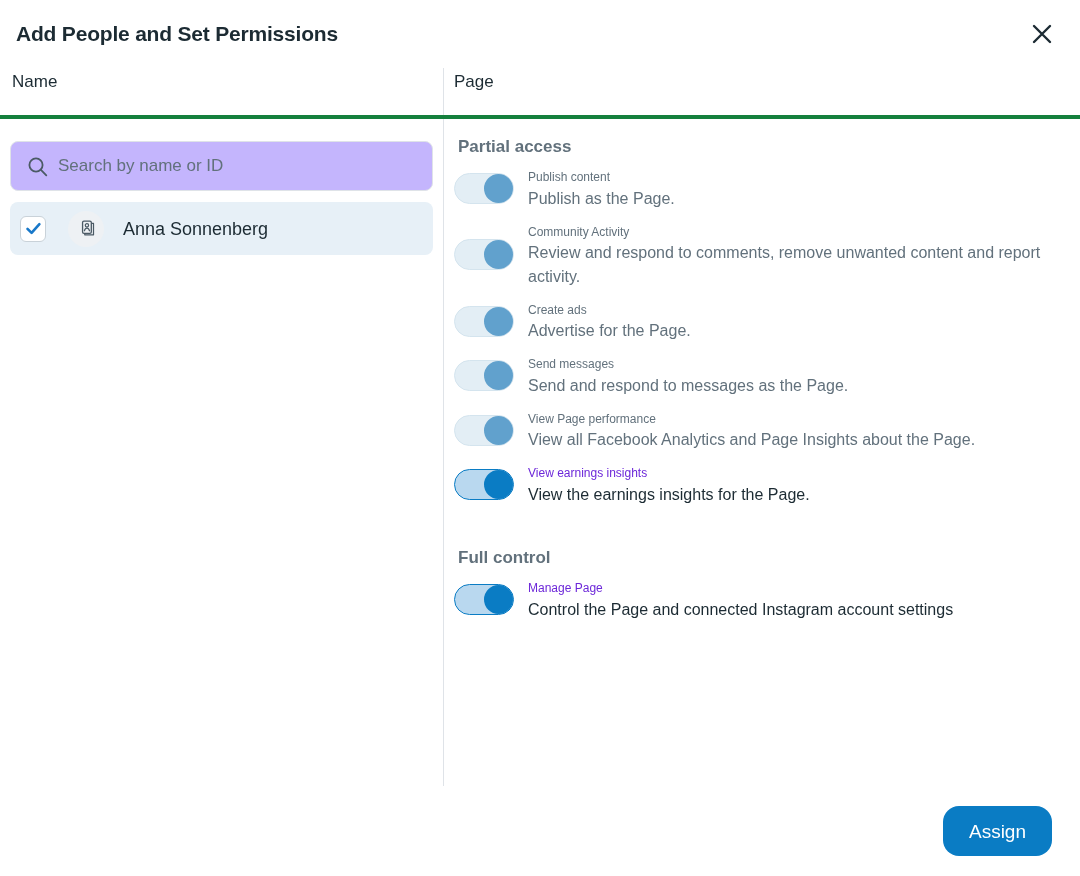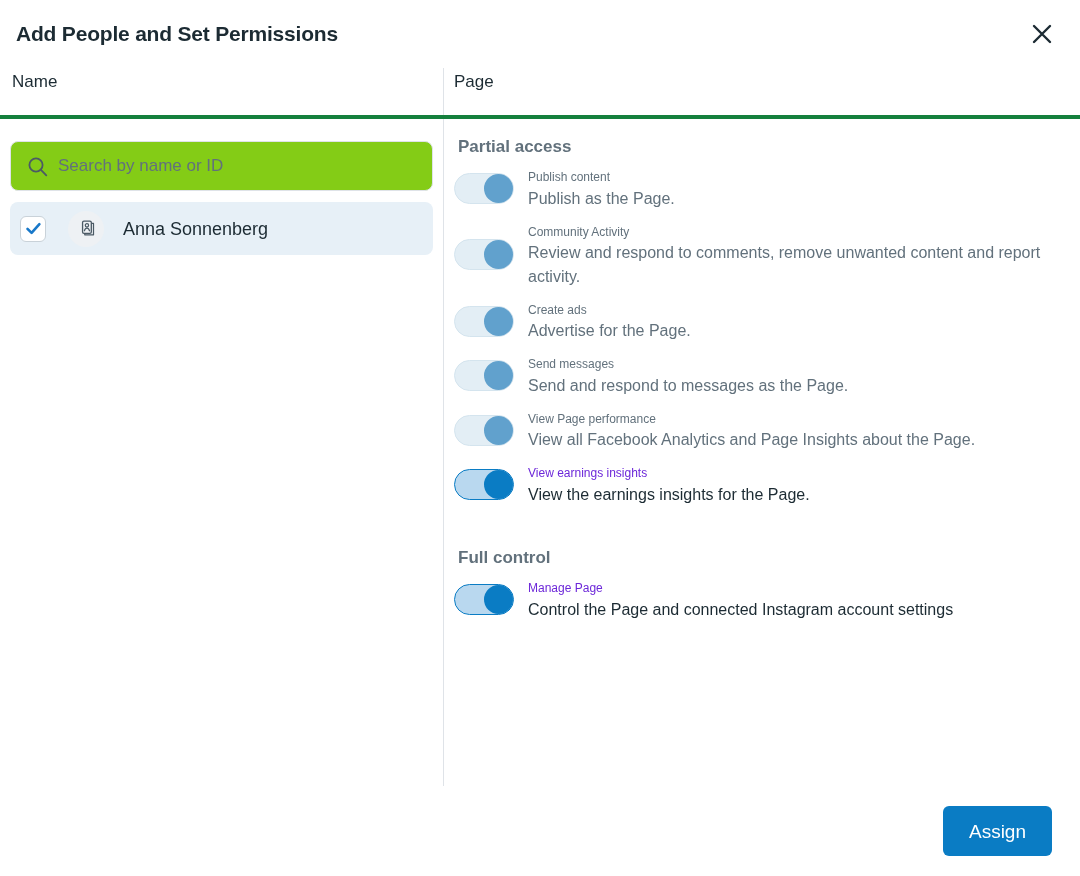--- a/index.html
+++ b/index.html
@@ -111,21 +111,21 @@
   }
 
   
   .search-wrap {
     position: relative;
     height: 50px;
     border: 1px solid #dfe3e8;
     border-radius: 8px;
     display: flex;
     align-items: center;
-    background: #84cc16;
+    background: #c4b5fd;
     box-sizing: border-box;
   }
   .search-icon {
     margin: 0 10px 0 16px;
     display: flex;
     align-items: center;
   }
   .search-input {
     border: none;
     outline: none;
@@ -259,21 +259,21 @@
     align-items: center;
     justify-content: flex-end;
     padding-right: 28px;
     box-sizing: border-box;
     background: #ffffff;
   }
   .assign-btn {
     background: #0a7cc4;
     color: #ffffff;
     border: none;
-    border-radius: 6px;
+    border-radius: 16px;
     font-family: "Liberation Sans", sans-serif;
     font-size: 19px;
     height: 50px;
     padding: 0 26px;
     cursor: pointer;
     line-height: 1;
   }
 </style>
 </head>
 <body>

